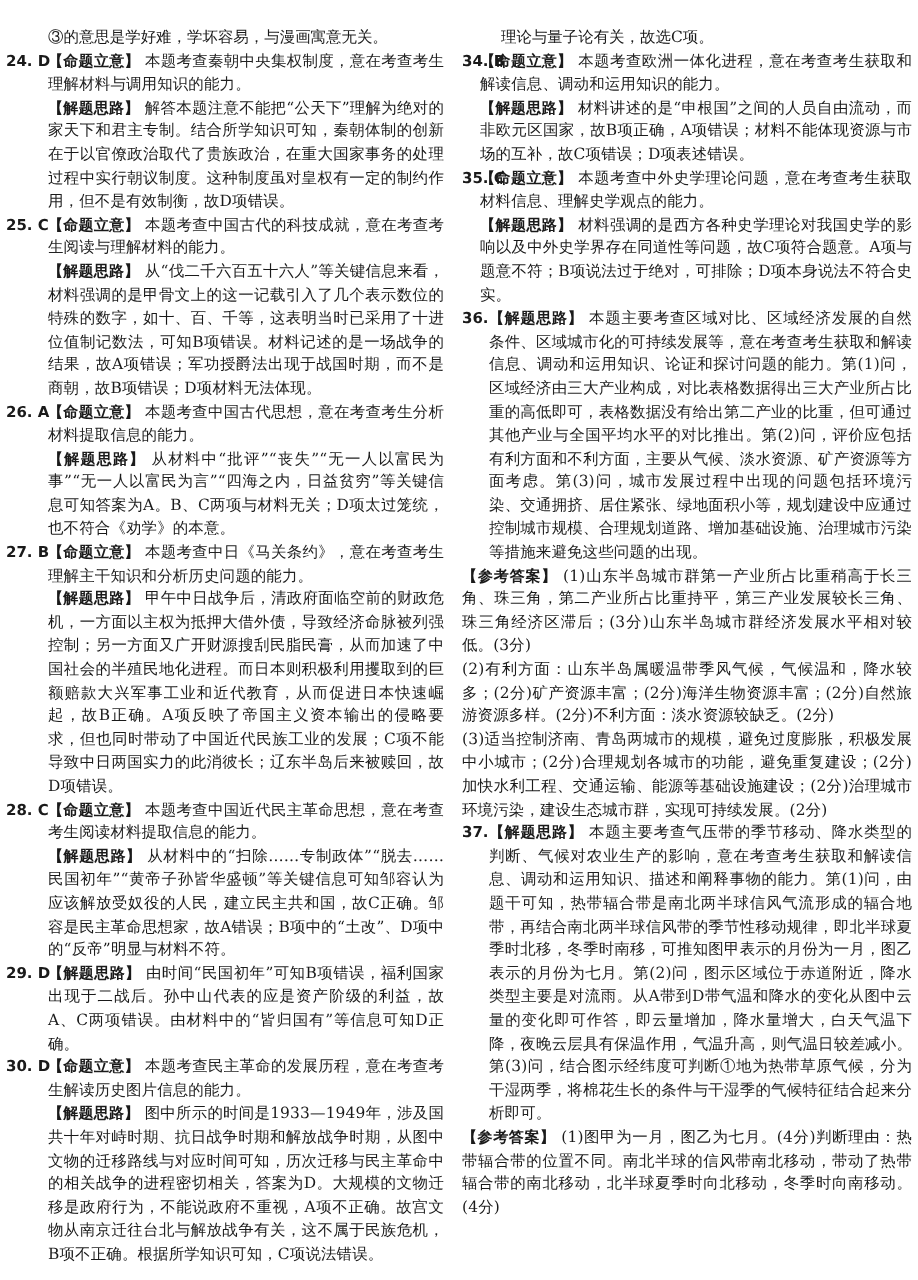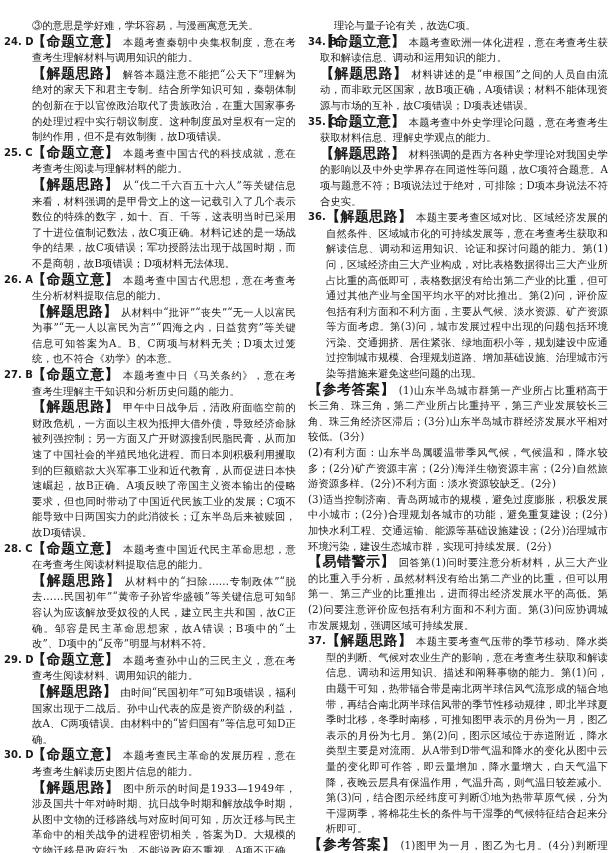--- a/index.html
+++ b/index.html
@@ -8,21 +8,21 @@
   .page { position:absolute; left:0; top:16px; width:496px; height:853px; }
   .col { position:absolute; top:2px; width:292px; }
   .col.left { left:4px; }
   .col.right { left:308px; width:300px; }
   .entry { position:relative; margin:0; }
   .num { position:absolute; left:0; top:0; font-size:10px; font-weight:bold;
          font-family:"DejaVu Sans", sans-serif; line-height:15.6px; }
   .body { margin-left:28px; }
   .right .body { margin-left:12px; }
   .para { font-size:10.3px; line-height:15.6px; text-align:justify; margin:0; letter-spacing:0.1px; }
-  .tag { font-family:"DejaVu Sans", sans-serif; font-weight:bold; font-size:14px; }
+  .tag { font-family:"DejaVu Sans", sans-serif; font-weight:bold; font-size:10px; }
   .intro { font-style:normal; color:#222; }
   .lead { font-size:10.3px; line-height:15.6px; margin:0; margin-left:28px; }
   .right .lead { margin-left:0; }
   .right .nobody { margin-left:0; }
 </style>
 </head>
 <body>
 
 <div class="page">
 
@@ -34,21 +34,21 @@
       <div class="body">
         <p class="para"><span class="tag">【命题立意】</span> <span class="intro">本题考查秦朝中央集权制度，意在考查考生理解材料与调用知识的能力。</span></p>
         <p class="para"><span class="tag">【解题思路】</span> <span>解答本题注意不能把“公天下”理解为绝对的家天下和君主专制。结合所学知识可知，秦朝体制的创新在于以官僚政治取代了贵族政治，在重大国家事务的处理过程中实行朝议制度。这种制度虽对皇权有一定的制约作用，但不是有效制衡，故D项错误。</span></p>
       </div>
     </div>
 
     <div class="entry">
       <span class="num">25. C</span>
       <div class="body">
         <p class="para"><span class="tag">【命题立意】</span> <span class="intro">本题考查中国古代的科技成就，意在考查考生阅读与理解材料的能力。</span></p>
-        <p class="para"><span class="tag">【解题思路】</span> <span>从“伐二千六百五十六人”等关键信息来看，材料强调的是甲骨文上的这一记载引入了几个表示数位的特殊的数字，如十、百、千等，这表明当时已采用了十进位值制记数法，故C项正确。材料记述的是一场战争的结果，故C项错误；军功授爵法出现于战国时期，而不是商朝，故B项错误；D项材料无法体现。</span></p>
+        <p class="para"><span class="tag">【解题思路】</span> <span>从“伐二千六百五十六人”等关键信息来看，材料强调的是甲骨文上的这一记载引入了几个表示数位的特殊的数字，如十、百、千等，这表明当时已采用了十进位值制记数法，可知B项错误。材料记述的是一场战争的结果，故A项错误；军功授爵法出现于战国时期，而不是商朝，故B项错误；D项材料无法体现。</span></p>
       </div>
     </div>
 
     <div class="entry">
       <span class="num">26. A</span>
       <div class="body">
         <p class="para"><span class="tag">【命题立意】</span> <span class="intro">本题考查中国古代思想，意在考查考生分析材料提取信息的能力。</span></p>
         <p class="para"><span class="tag">【解题思路】</span> <span>从材料中“批评”“丧失”“无一人以富民为事”“无一人以富民为言”“四海之内，日益贫穷”等关键信息可知答案为A。B、C两项与材料无关；D项太过笼统，也不符合《劝学》的本意。</span></p>
       </div>
     </div>
@@ -65,21 +65,20 @@
       <span class="num">28. C</span>
       <div class="body">
         <p class="para"><span class="tag">【命题立意】</span> <span class="intro">本题考查中国近代民主革命思想，意在考查考生阅读材料提取信息的能力。</span></p>
         <p class="para"><span class="tag">【解题思路】</span> <span>从材料中的“扫除……专制政体”“脱去……民国初年”“黄帝子孙皆华盛顿”等关键信息可知邹容认为应该解放受奴役的人民，建立民主共和国，故C正确。邹容是民主革命思想家，故A错误；B项中的“土改”、D项中的“反帝”明显与材料不符。</span></p>
       </div>
     </div>
 
     <div class="entry">
       <span class="num">29. D</span>
       <div class="body">
-        <p class="para"><span class="tag">【命题立意】</span> <span class="intro">本题考查孙中山的三民主义，意在考查考生阅读材料、调用知识的能力。</span></p>
         <p class="para"><span class="tag">【解题思路】</span> <span>由时间“民国初年”可知B项错误，福利国家出现于二战后。孙中山代表的应是资产阶级的利益，故A、C两项错误。由材料中的“皆归国有”等信息可知D正确。</span></p>
       </div>
     </div>
 
     <div class="entry">
       <span class="num">30. D</span>
       <div class="body">
         <p class="para"><span class="tag">【命题立意】</span> <span class="intro">本题考查民主革命的发展历程，意在考查考生解读历史图片信息的能力。</span></p>
         <p class="para"><span class="tag">【解题思路】</span> <span>图中所示的时间是1933—1949年，涉及国共十年对峙时期、抗日战争时期和解放战争时期，从图中文物的迁移路线与对应时间可知，历次迁移与民主革命中的相关战争的进程密切相关，答案为D。大规模的文物迁移是政府行为，不能说政府不重视，A项不正确。故宫文物从南京迁往台北与解放战争有关，这不属于民族危机，B项不正确。根据所学知识可知，C项说法错误。</span></p>
       </div>
@@ -108,21 +107,20 @@
 
     <div class="entry">
       <span class="num">36.</span>
       <div class="body" style="margin-left:18px">
         <p class="para"><span class="tag">【解题思路】</span> <span class="intro">本题主要考查区域对比、区域经济发展的自然条件、区域城市化的可持续发展等，意在考查考生获取和解读信息、调动和运用知识、论证和探讨问题的能力。第(1)问，区域经济由三大产业构成，对比表格数据得出三大产业所占比重的高低即可，表格数据没有给出第二产业的比重，但可通过其他产业与全国平均水平的对比推出。第(2)问，评价应包括有利方面和不利方面，主要从气候、淡水资源、矿产资源等方面考虑。第(3)问，城市发展过程中出现的问题包括环境污染、交通拥挤、居住紧张、绿地面积小等，规划建设中应通过控制城市规模、合理规划道路、增加基础设施、治理城市污染等措施来避免这些问题的出现。</span></p>
       </div>
       <div class="body nobody" style="margin-left:0">
         <p class="para"><span class="tag">【参考答案】</span> <span>(1)山东半岛城市群第一产业所占比重稍高于长三角、珠三角，第二产业所占比重持平，第三产业发展较长三角、珠三角经济区滞后；(3分)山东半岛城市群经济发展水平相对较低。(3分)</span></p>
         <p class="para">(2)有利方面：山东半岛属暖温带季风气候，气候温和，降水较多；(2分)矿产资源丰富；(2分)海洋生物资源丰富；(2分)自然旅游资源多样。(2分)不利方面：淡水资源较缺乏。(2分)</p>
         <p class="para">(3)适当控制济南、青岛两城市的规模，避免过度膨胀，积极发展中小城市；(2分)合理规划各城市的功能，避免重复建设；(2分)加快水利工程、交通运输、能源等基础设施建设；(2分)治理城市环境污染，建设生态城市群，实现可持续发展。(2分)</p>
-        <p class="para"><span class="tag">【易错警示】</span> <span class="intro">回答第(1)问时要注意分析材料，从三大产业的比重入手分析，虽然材料没有给出第二产业的比重，但可以用第一、第三产业的比重推出，进而得出经济发展水平的高低。第(2)问要注意评价应包括有利方面和不利方面。第(3)问应协调城市发展规划，强调区域可持续发展。</span></p>
       </div>
     </div>
 
     <div class="entry">
       <span class="num">37.</span>
       <div class="body" style="margin-left:18px">
         <p class="para"><span class="tag">【解题思路】</span> <span class="intro">本题主要考查气压带的季节移动、降水类型的判断、气候对农业生产的影响，意在考查考生获取和解读信息、调动和运用知识、描述和阐释事物的能力。第(1)问，由题干可知，热带辐合带是南北两半球信风气流形成的辐合地带，再结合南北两半球信风带的季节性移动规律，即北半球夏季时北移，冬季时南移，可推知图甲表示的月份为一月，图乙表示的月份为七月。第(2)问，图示区域位于赤道附近，降水类型主要是对流雨。从A带到D带气温和降水的变化从图中云量的变化即可作答，即云量增加，降水量增大，白天气温下降，夜晚云层具有保温作用，气温升高，则气温日较差减小。第(3)问，结合图示经纬度可判断①地为热带草原气候，分为干湿两季，将棉花生长的条件与干湿季的气候特征结合起来分析即可。</span></p>
       </div>
       <div class="body" style="margin-left:0">
         <p class="para"><span class="tag">【参考答案】</span> <span>(1)图甲为一月，图乙为七月。(4分)判断理由：热带辐合带的位置不同。南北半球的信风带南北移动，带动了热带辐合带的南北移动，北半球夏季时向北移动，冬季时向南移动。(4分)</span></p>

